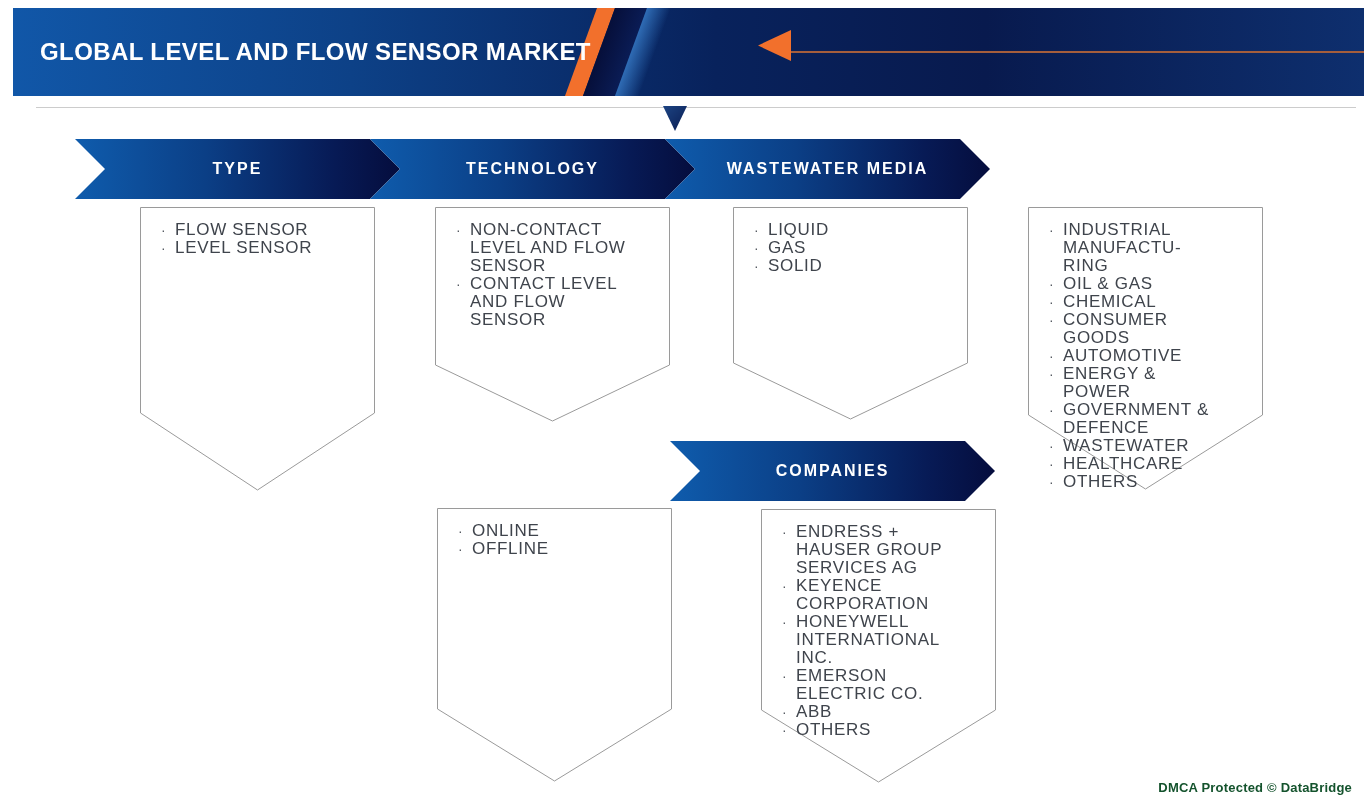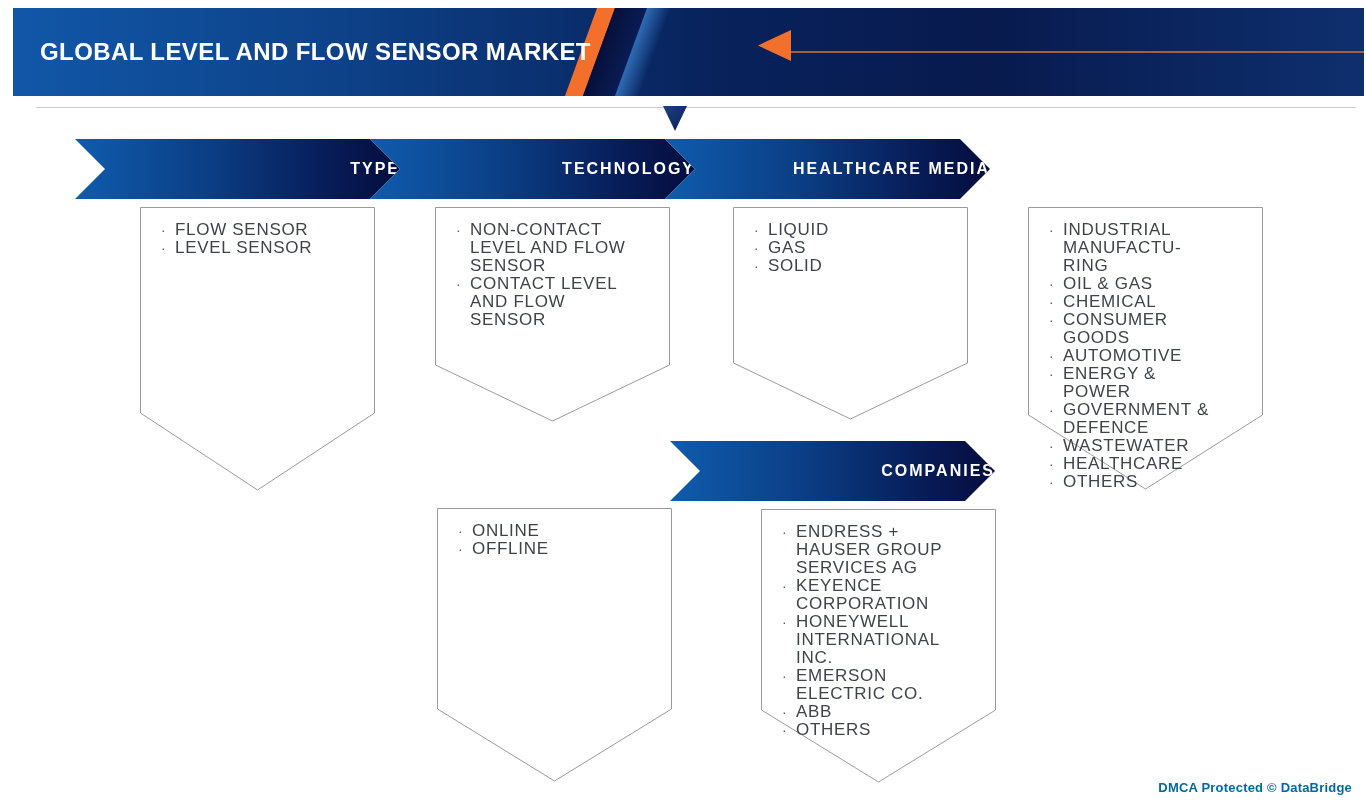--- a/index.html
+++ b/index.html
@@ -38,21 +38,21 @@
     position:absolute; left:663px; top:106px; width:24px; height:25px;
     background:linear-gradient(135deg,#1c4483,#0a1c52);
     clip-path:polygon(0 0, 100% 0, 50% 100%);
   }
 
   
   .chevron {
     position:absolute; height:60px;
     background:linear-gradient(90deg,#0f5cad 0%, #0b3f86 40%, #071a55 80%, #050d3d 100%);
     clip-path:polygon(0 0, calc(100% - 30px) 0, 100% 50%, calc(100% - 30px) 100%, 0 100%, 30px 50%);
-    display:flex; align-items:center; justify-content:flex-end;
+    display:flex; align-items:center; justify-content:center;
   }
   .chevron .chev-label {
     color:#ffffff; font-size:16px; font-weight:700; letter-spacing:2px; white-space:nowrap;
   }
 
   
   .pentagon { position:absolute; }
   .pentagon svg { position:absolute; left:0; top:0; display:block; }
   .pent-list {
     position:absolute; left:20px; top:14px; width:182px;
@@ -64,21 +64,21 @@
     color:#3f444c; text-transform:uppercase;
   }
   .pent-list li::before {
     content:"·"; position:absolute; left:1px; top:0;
     color:#565b62; font-size:14px; line-height:18px;
   }
 
   
   .watermark {
     position:absolute; right:14px; top:780px;
-    color:#0369a1; font-size:13px; font-weight:600; letter-spacing:0.2px;
+    color:#14532d; font-size:13px; font-weight:600; letter-spacing:0.2px;
   }
 </style>
 </head>
 <body>
 
 <div id="canvas">
 
   <div class="banner">
     <div class="stripe stripe-orange"></div>
     <div class="stripe stripe-dark"></div>
@@ -91,21 +91,21 @@
   <div class="divider"></div>
   <div class="pointer-down"></div>
 
   <div class="chevron" id="chev-0" style="left: 75px; top: 139px; width: 325px;">
     <span class="chev-label">TYPE</span>
   </div>
   <div class="chevron" id="chev-1" style="left: 370px; top: 139px; width: 325px;">
     <span class="chev-label">TECHNOLOGY</span>
   </div>
   <div class="chevron" id="chev-2" style="left: 665px; top: 139px; width: 325px;">
-    <span class="chev-label">HEALTHCARE MEDIA</span>
+    <span class="chev-label">WASTEWATER MEDIA</span>
   </div>
   <div class="chevron" id="chev-5" style="left: 670px; top: 441px; width: 325px;">
     <span class="chev-label">COMPANIES</span>
   </div>
 
   <div class="pentagon" id="pent-0" style="left: 140px; top: 207px; width: 235px; height: 284px;">
       <svg width="235" height="284">
         <polygon points="0.5,0.5 234.5,0.5 234.5,206 117.5,283 0.5,206" fill="#ffffff" stroke="#9a9a9a" stroke-width="1"></polygon>
       </svg>
     <ul class="pent-list">

